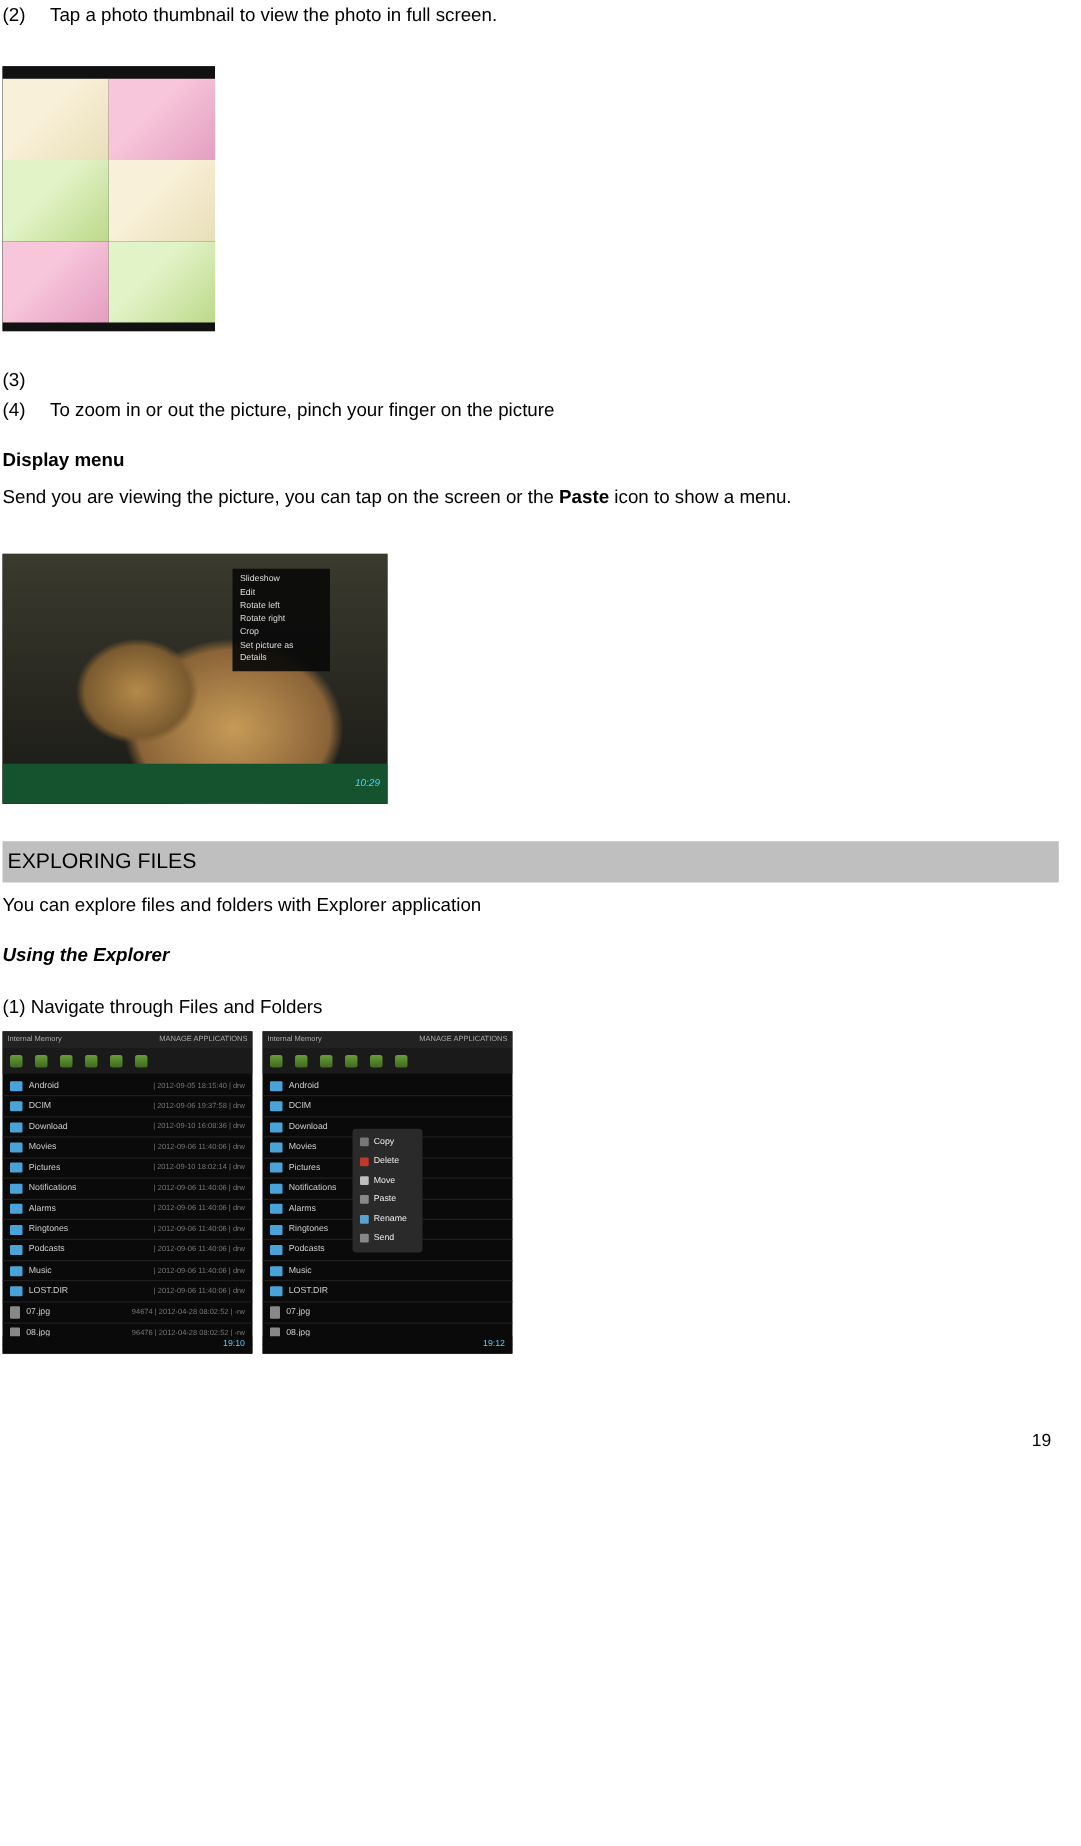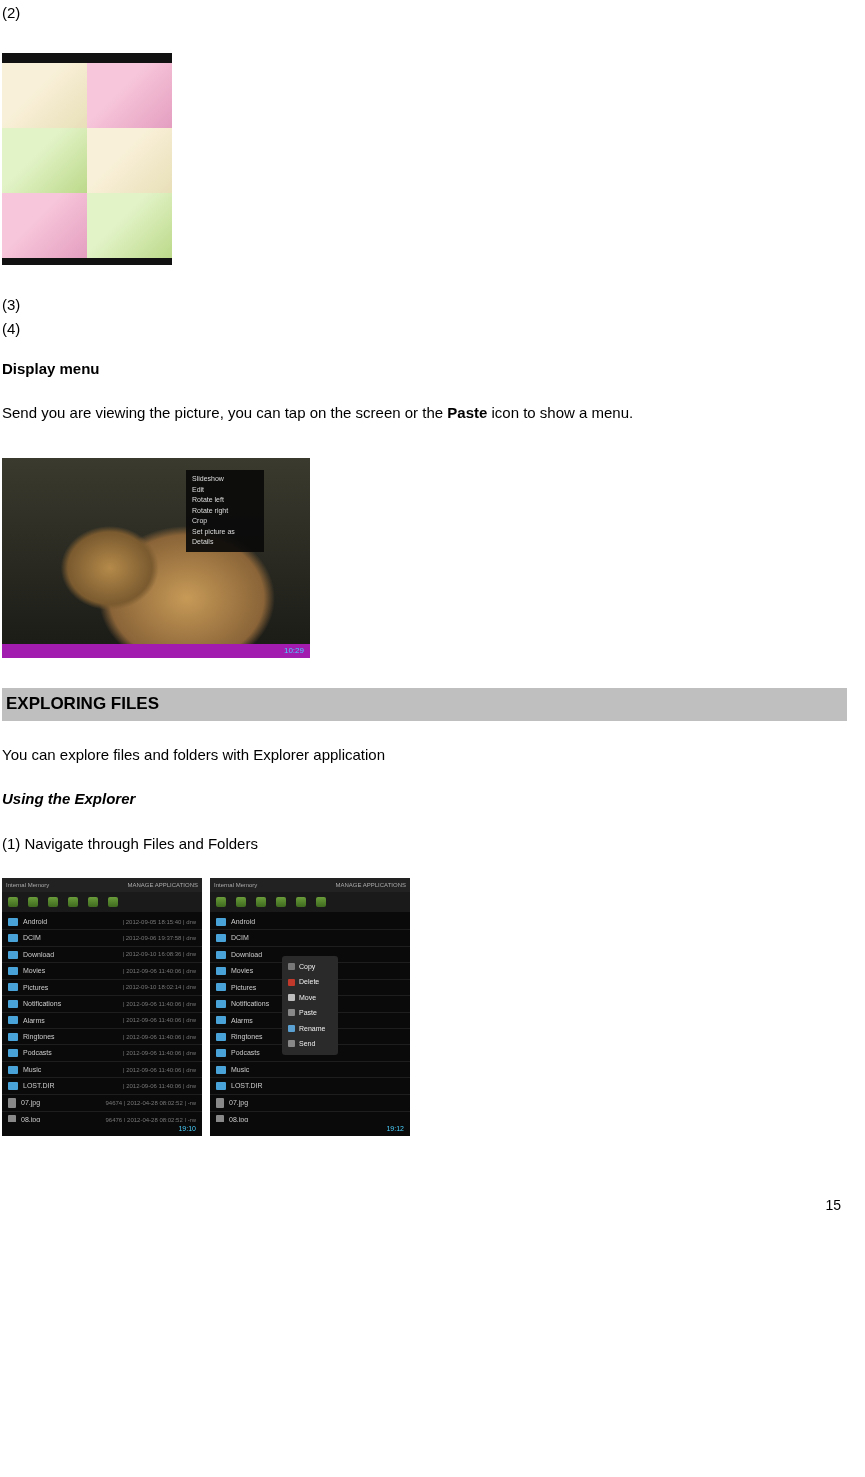--- a/index.html
+++ b/index.html
@@ -52,21 +52,21 @@
   .c2 { background: linear-gradient(135deg,#f7c6da 40%, #e49ec0); }
   .c3 { background: linear-gradient(135deg,#e2f3c7 40%, #bcd98a); }
   .candy-row { display:flex; flex:1; }
   .thumb1 .navbar {
     height: 7px;
     background: #111;
   }
 
   .bold { font-weight: bold; }
   .section-gap { margin-top: 20px; }
-  p { margin: 24px 0; }
+  p { margin: 9px 0; }
 
   .thumb2-wrap { margin: 35px 0 30px 0; }
   .thumb2 {
     width: 308px;
     height: 200px;
     background: #000;
     position: relative;
     overflow: hidden;
   }
   .thumb2 .dog {
@@ -84,33 +84,34 @@
     width: 66px;
     background: rgba(10,10,10,0.92);
     padding: 4px 6px;
     font-size: 7px;
     color: #ddd;
     line-height: 1.5;
   }
   .thumb2 .statusbar2 {
     position: absolute;
     bottom: 0; left:0; right:0;
-    height: 14px;
-    background: #a21caf;
+    height: 32px;
+    background: #14532d;
     display:flex;
     justify-content:flex-end;
     align-items:center;
     padding: 0 6px;
     font-size: 8px;
     color: #4bd2ff;
+    font-style: italic;
   }
 
   .section-heading {
     background: #bfbfbf;
-    font-weight: bold;
+    font-weight: normal;
     font-size: 17px;
     padding: 5px 4px;
     margin: 6px 0 6px 0;
   }
   .italic-bold { font-weight: bold; font-style: italic; }
 
   .explorer-row {
     display: flex;
     gap: 8px;
     margin-top: 6px;
@@ -184,20 +185,21 @@
     font-size: 14px;
     margin-top: 60px;
     padding-right: 6px;
   }
 </style>
 </head>
 <body>
 
 <div class="num-item">
   <span class="num">(2)</span>
+  <span>Tap a photo thumbnail to view the photo in full screen.</span>
 </div>
 
 <div class="thumb-wrap">
   <div class="thumb1">
     <div class="statusbar">
         <span></span>
         <span></span>
       </div>
     <div class="photo-area">
       <div class="candy-row">
@@ -215,20 +217,21 @@
     </div>
     <div class="navbar"></div>
   </div>
 </div>
 
 <div class="num-item">
   <span class="num">(3)</span>
 </div>
 <div class="num-item">
   <span class="num">(4)</span>
+  <span>To zoom in or out the picture, pinch your finger on the picture</span>
 </div>
 
 <p class="bold section-gap">Display menu</p>
 <p>
   <span>Send you are viewing the picture, you can tap on the screen or the </span><span class="bold">Paste</span><span> icon to show a menu.</span>
 </p>
 
 <div class="thumb2-wrap">
   <div class="thumb2">
     <div class="dog"></div>
@@ -497,13 +500,13 @@
           <span>Send</span>
         </div>
       </div>
     <div class="ex-bottom">
       <span>19:12</span>
     </div>
   </div>
 
 </div>
 
-<div class="page-number">15</div>
+<div class="page-number">19</div>
 
 </body></html>

